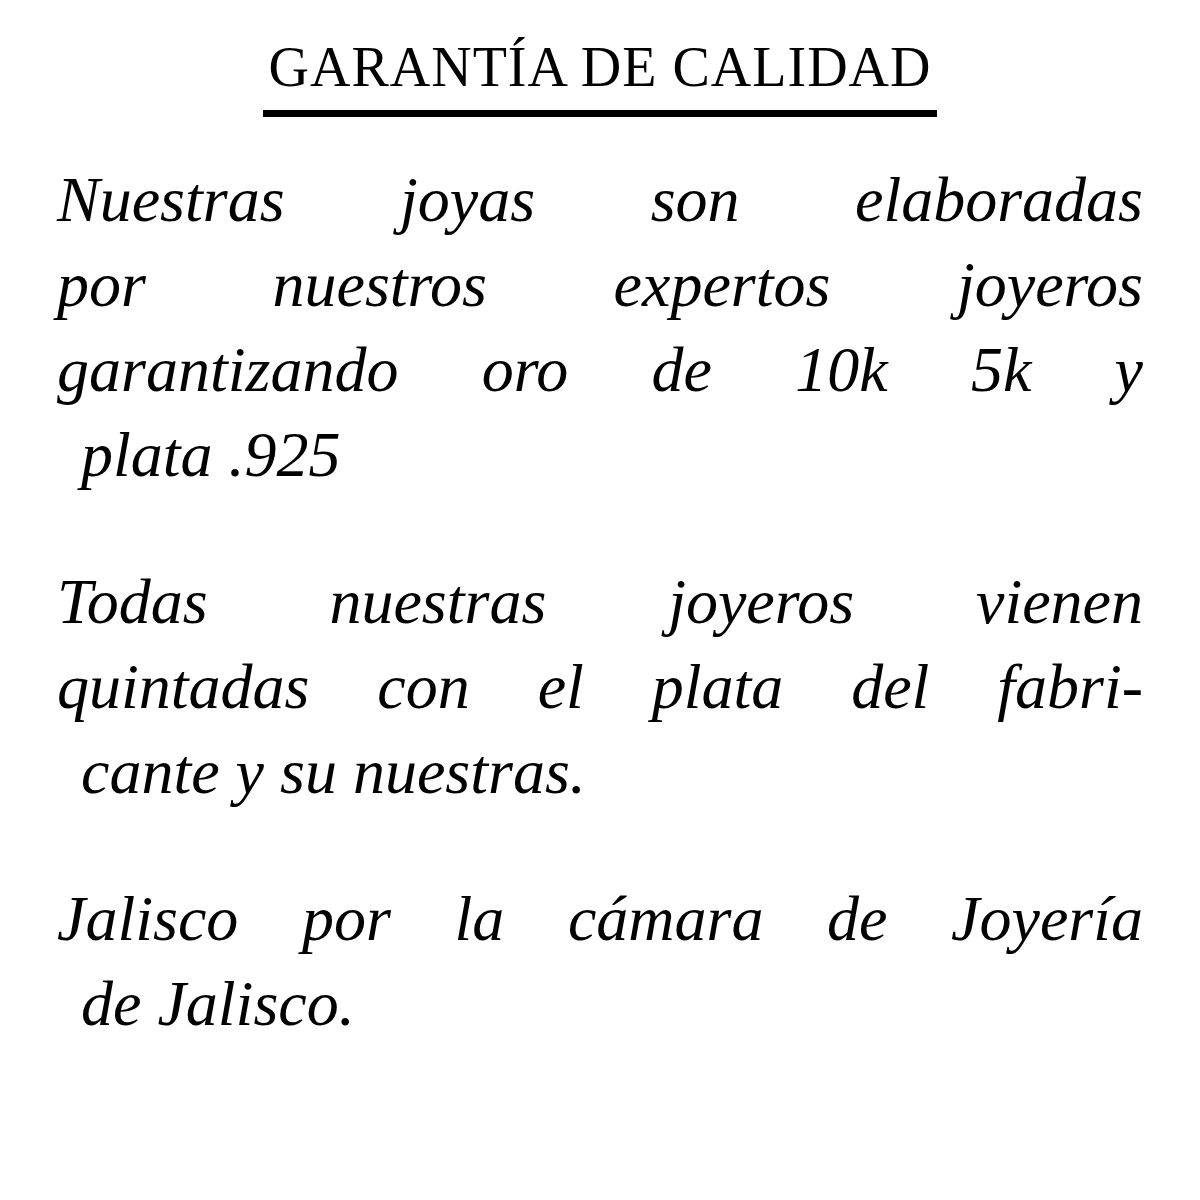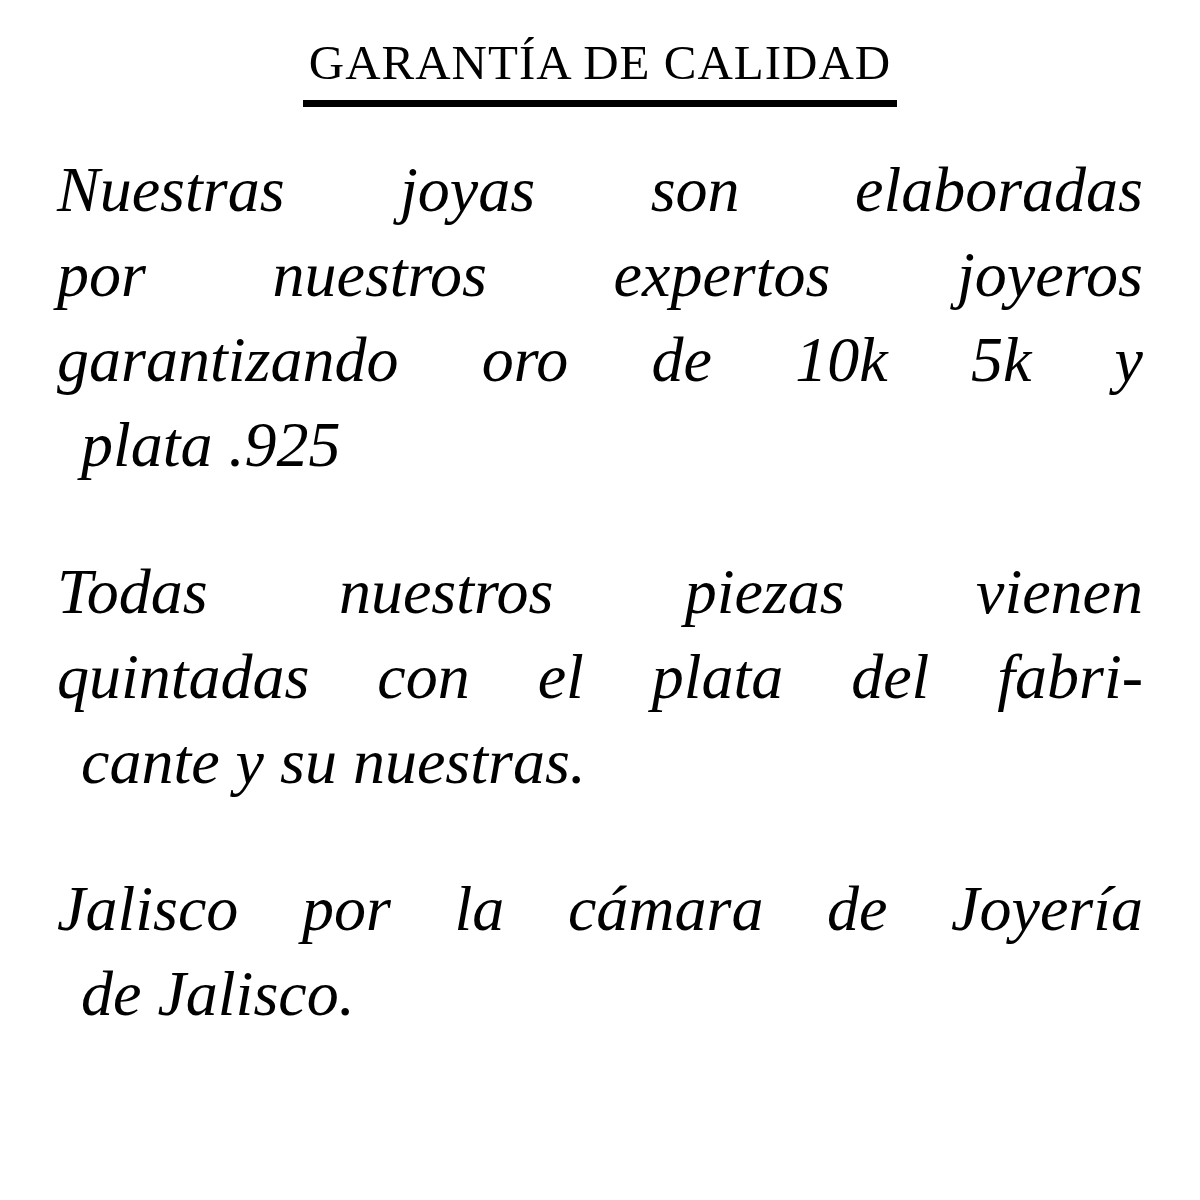--- a/index.html
+++ b/index.html
@@ -19,21 +19,21 @@
     width: 1200px;
     height: 1200px;
     padding: 30px 57px 0 57px;
   }
   .title-row {
     text-align: center;
     margin: 0;
   }
   .title {
     display: inline-block;
-    font-size: 49px;
+    font-size: 56px;
     line-height: 1.35;
     letter-spacing: 1px;
     border-bottom: 7px solid #000000;
     padding: 0 6px 4px 6px;
     white-space: nowrap;
   }
   .content {
     margin-top: 40px;
     font-style: italic;
   }
@@ -65,21 +65,21 @@
   <div class="content">
 
     <div class="para">
       <div class="line">Nuestras joyas son elaboradas</div>
       <div class="line">por nuestros expertos joyeros</div>
       <div class="line">garantizando oro de 10k 5k y</div>
       <div class="line line-last">plata .925</div>
     </div>
 
     <div class="para">
-      <div class="line">Todas nuestros piezas vienen</div>
+      <div class="line">Todas nuestras joyeros vienen</div>
       <div class="line">quintadas con el plata del fabri-</div>
       <div class="line line-last">cante y su nuestras.</div>
     </div>
 
     <div class="para">
       <div class="line">Jalisco por la cámara de Joyería</div>
       <div class="line line-last">de Jalisco.</div>
     </div>
 
   </div>

